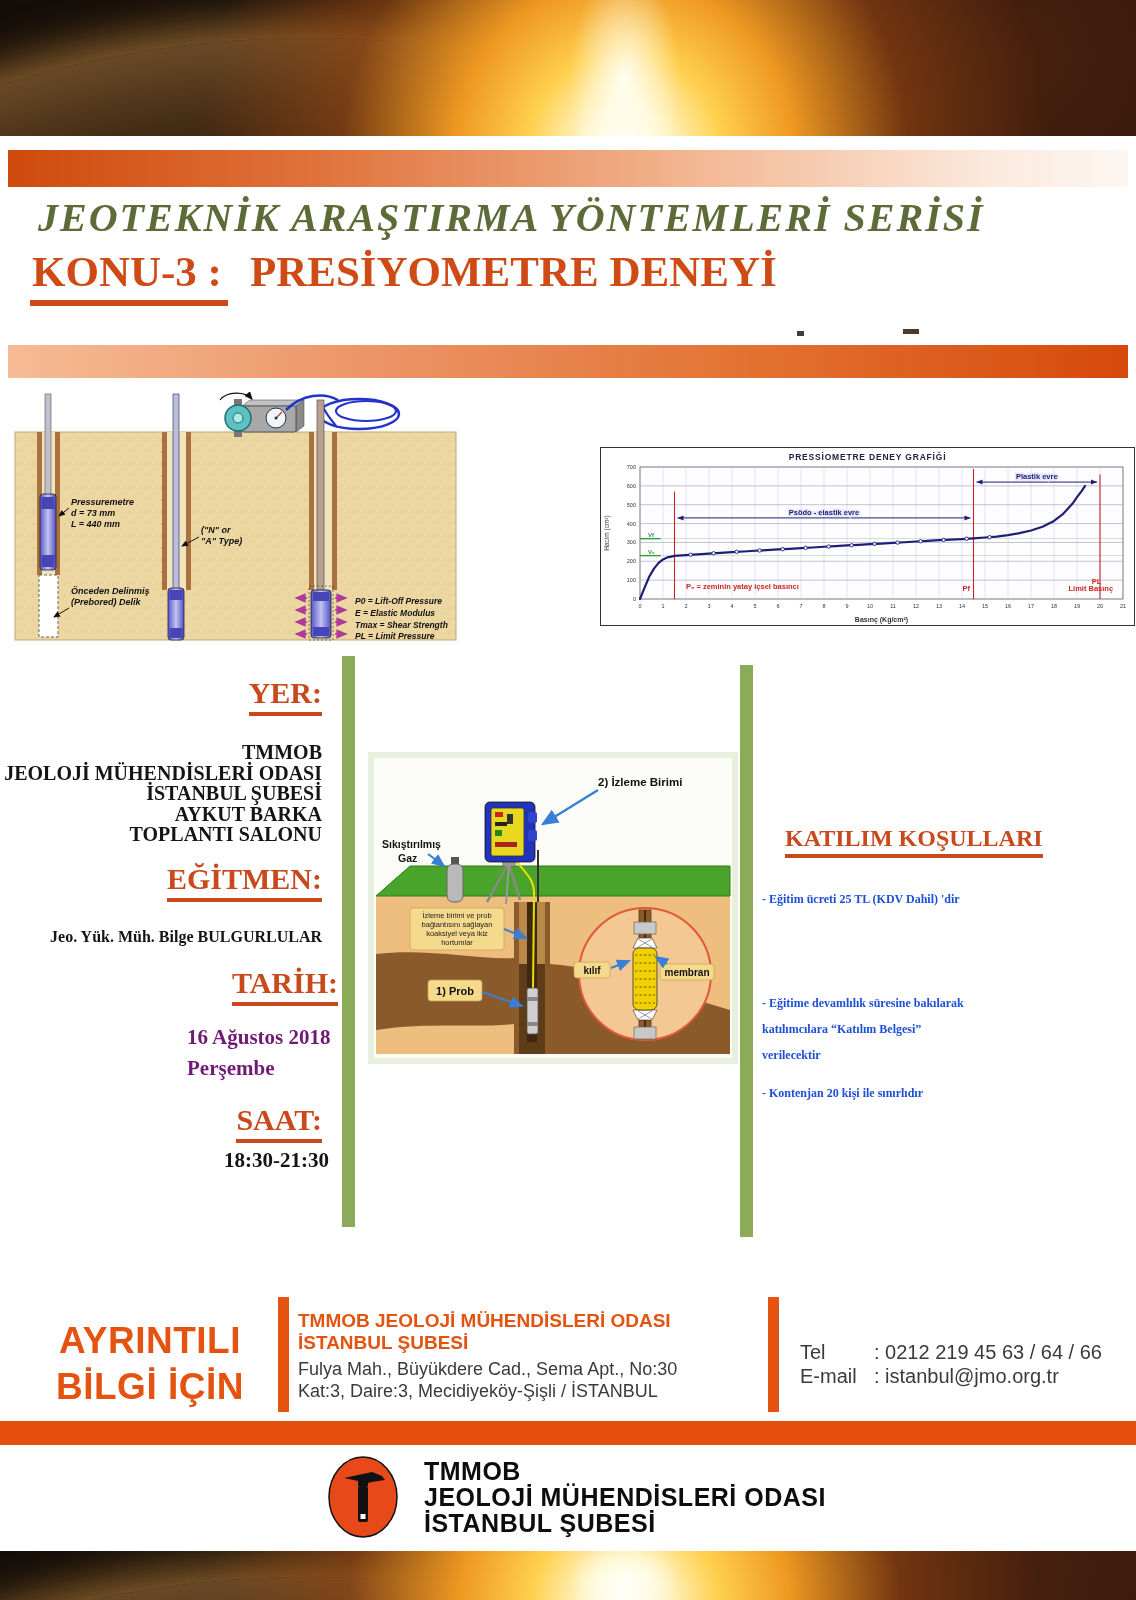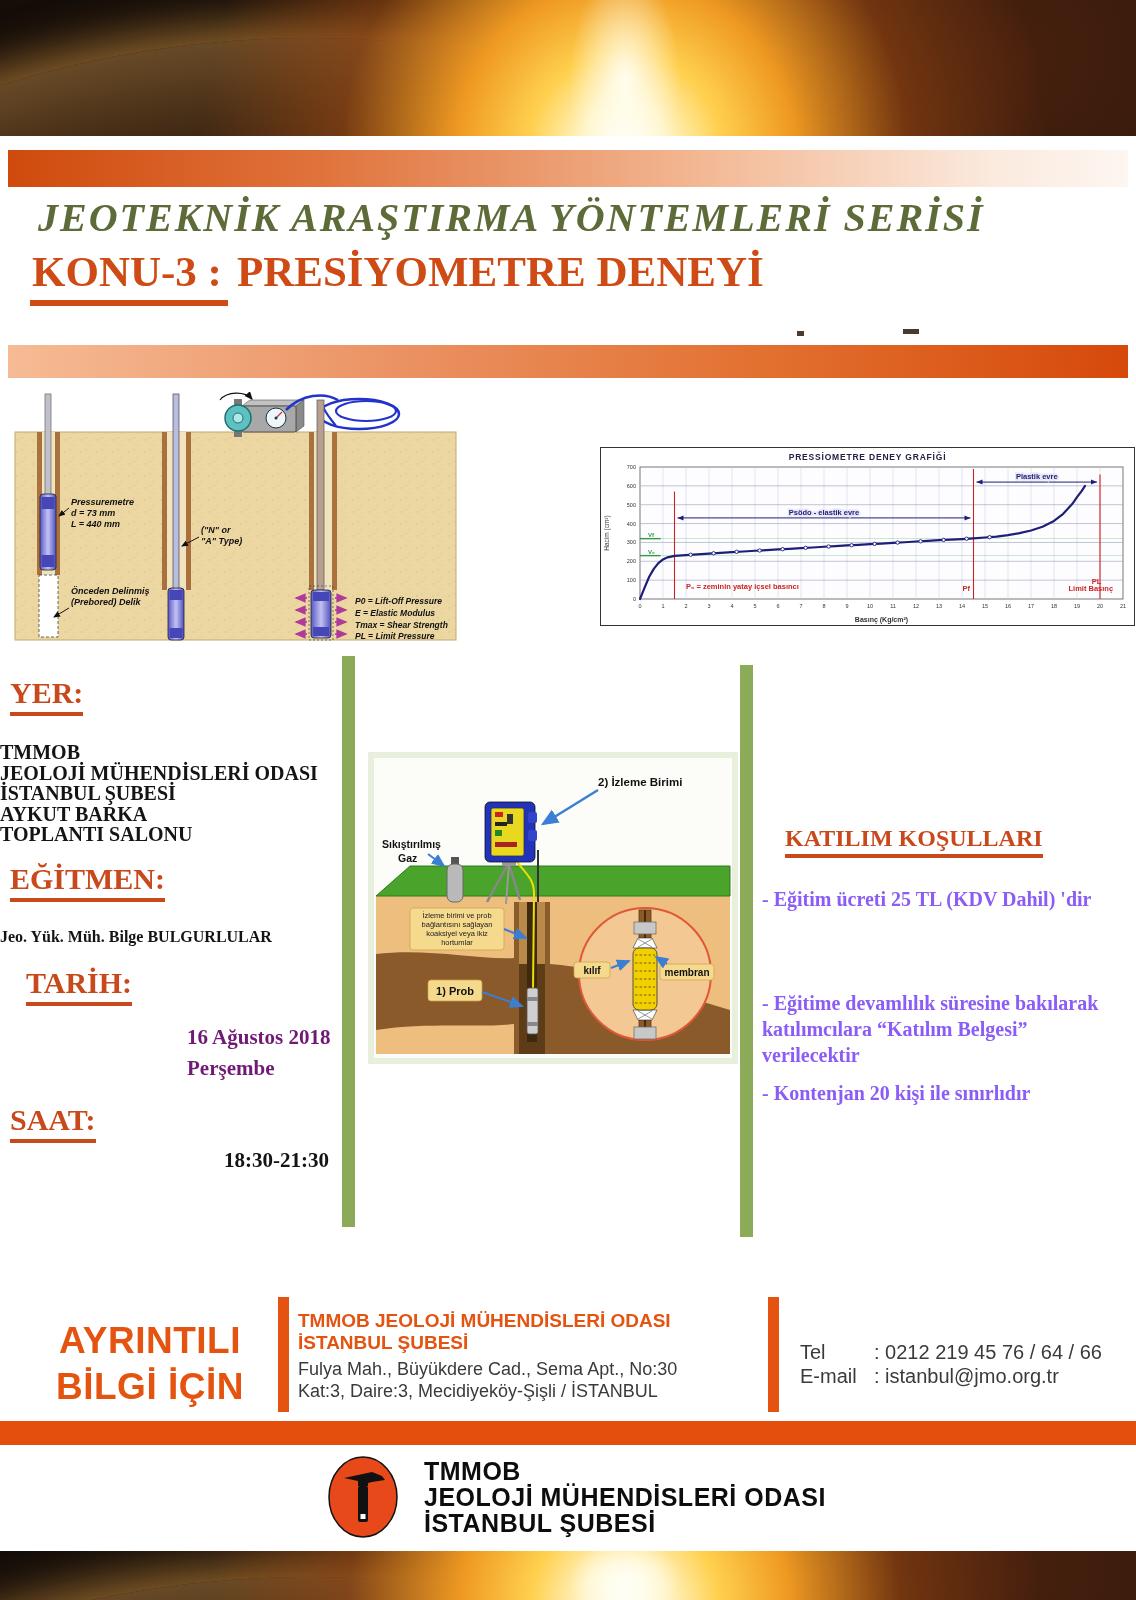--- a/index.html
+++ b/index.html
@@ -27,41 +27,41 @@
   #bar1{top:150px;height:37px;background:linear-gradient(90deg,#cf4a0c 0%,#e0733c 28%,#f3b894 62%,#fbeade 88%,#fdf6f1 100%);}
   #bar2{top:345px;height:33px;background:linear-gradient(90deg,#f6bb95 0%,#eb9263 35%,#e2702f 68%,#d6490b 100%);}
   #band-orange{left:0;top:1421px;width:1136px;height:24px;background:#e44f0e;}
 
   .artifact{position:absolute;background:#4a3a30;}
 
   #series-title{left:38px;top:194px;width:1080px;font-size:40px;font-weight:bold;
      color:#5c6b38;letter-spacing:2px;white-space:nowrap;font-style:italic;}
   #topic-title{left:30px;top:247px;width:1080px;font-size:43px;font-weight:bold;
      color:#cf4b15;white-space:nowrap;}
-  #topic-title .und-big{display:inline-block;border-bottom:6px solid #cf4b15;padding:0 6px 4px 2px;margin-right:9px;}
+  #topic-title .und-big{display:inline-block;border-bottom:6px solid #cf4b15;padding:0 6px 4px 2px;margin-right:22px;}
 
   .h-red{color:#c8491c;font-weight:bold;font-size:30px;}
   .und{display:inline-block;border-bottom:4px solid currentColor;padding-bottom:2px;}
 
-  .right-col{text-align:left;}
+  .right-col{text-align:right;}
   #yer-heading{left:10px;top:676px;width:312px;}
   #venue{left:0px;top:742px;width:322px;font-size:20px;font-weight:bold;color:#141414;line-height:20.5px;}
   #egitmen-heading{left:10px;top:862px;width:312px;}
   #instructor{left:0px;top:928px;width:322px;font-size:16px;font-weight:bold;color:#141414;}
   #tarih-heading{left:26px;top:966px;width:312px;}
   #date-block{left:187px;top:1022px;font-size:21px;font-weight:bold;color:#701a75;line-height:31px;}
   #saat-heading{left:10px;top:1088px;width:312px;margin-top:15px;}
   #time-value{left:224px;top:1148px;font-size:21px;font-weight:bold;color:#141414;}
 
   .greenbar{position:absolute;width:13px;background:#8cab59;}
   #green-left{left:342px;top:656px;height:571px;}
   #green-right{left:740px;top:665px;height:572px;}
 
   #katilim-heading{left:785px;top:816px;font-size:24px;margin-top:9px;}
-  .bullet{position:absolute;left:762px;width:372px;font-size:20px;font-weight:bold;color:#8b5cf6;
+  .bullet{position:absolute;left:762px;width:372px;font-size:12px;font-weight:bold;color:#1d4ed8;
           line-height:26px;white-space:pre-line;}
   #bullet-0{top:886px;}
   #bullet-1{top:938px;}
   #bullet-2{top:990px;}
   #bullet-3{top:1080px;}
 
   
   #footer-info{left:30px;top:1318px;width:240px;text-align:center;color:#e4530f;
      font-size:37px;font-weight:bold;line-height:46px;letter-spacing:.5px;}
   .fdiv{position:absolute;width:11px;height:115px;background:#e4530f;}
@@ -449,21 +449,21 @@
   <div class="fdiv" id="fdiv1"></div>
   <div class="abs sans" id="footer-org">
     <div class="org">TMMOB JEOLOJİ MÜHENDİSLERİ ODASI</div>
     <div class="org">İSTANBUL ŞUBESİ</div>
     <div class="gap"></div>
     <div class="addr">Fulya Mah., Büyükdere Cad., Sema Apt., No:30</div>
     <div class="addr">Kat:3, Daire:3, Mecidiyeköy-Şişli / İSTANBUL</div>
   </div>
   <div class="fdiv" id="fdiv2"></div>
   <div class="abs sans" id="footer-contact">
-    <div><span class="lab">Tel</span><span>: 0212 219 45 76 / 64 / 66</span></div>
+    <div><span class="lab">Tel</span><span>: 0212 219 45 63 / 64 / 66</span></div>
     <div><span class="lab">E-mail</span><span>: istanbul@jmo.org.tr</span></div>
   </div>
 
   <div class="abs" id="band-orange"></div>
 
   <div class="abs" id="logo-block">
     <svg width="70" height="82" viewBox="0 0 70 82">
       <ellipse cx="35" cy="41" rx="34" ry="40" fill="#e8491a" stroke="#111" stroke-width="1.5"></ellipse>
       <path d="M16,22 L44,16 L54,20 L57,24 L44,26 L40,27 L40,30 L30,30 L30,25 Z" fill="#111"></path>
       <rect x="30" y="30" width="10" height="36" rx="2" fill="#111"></rect>

